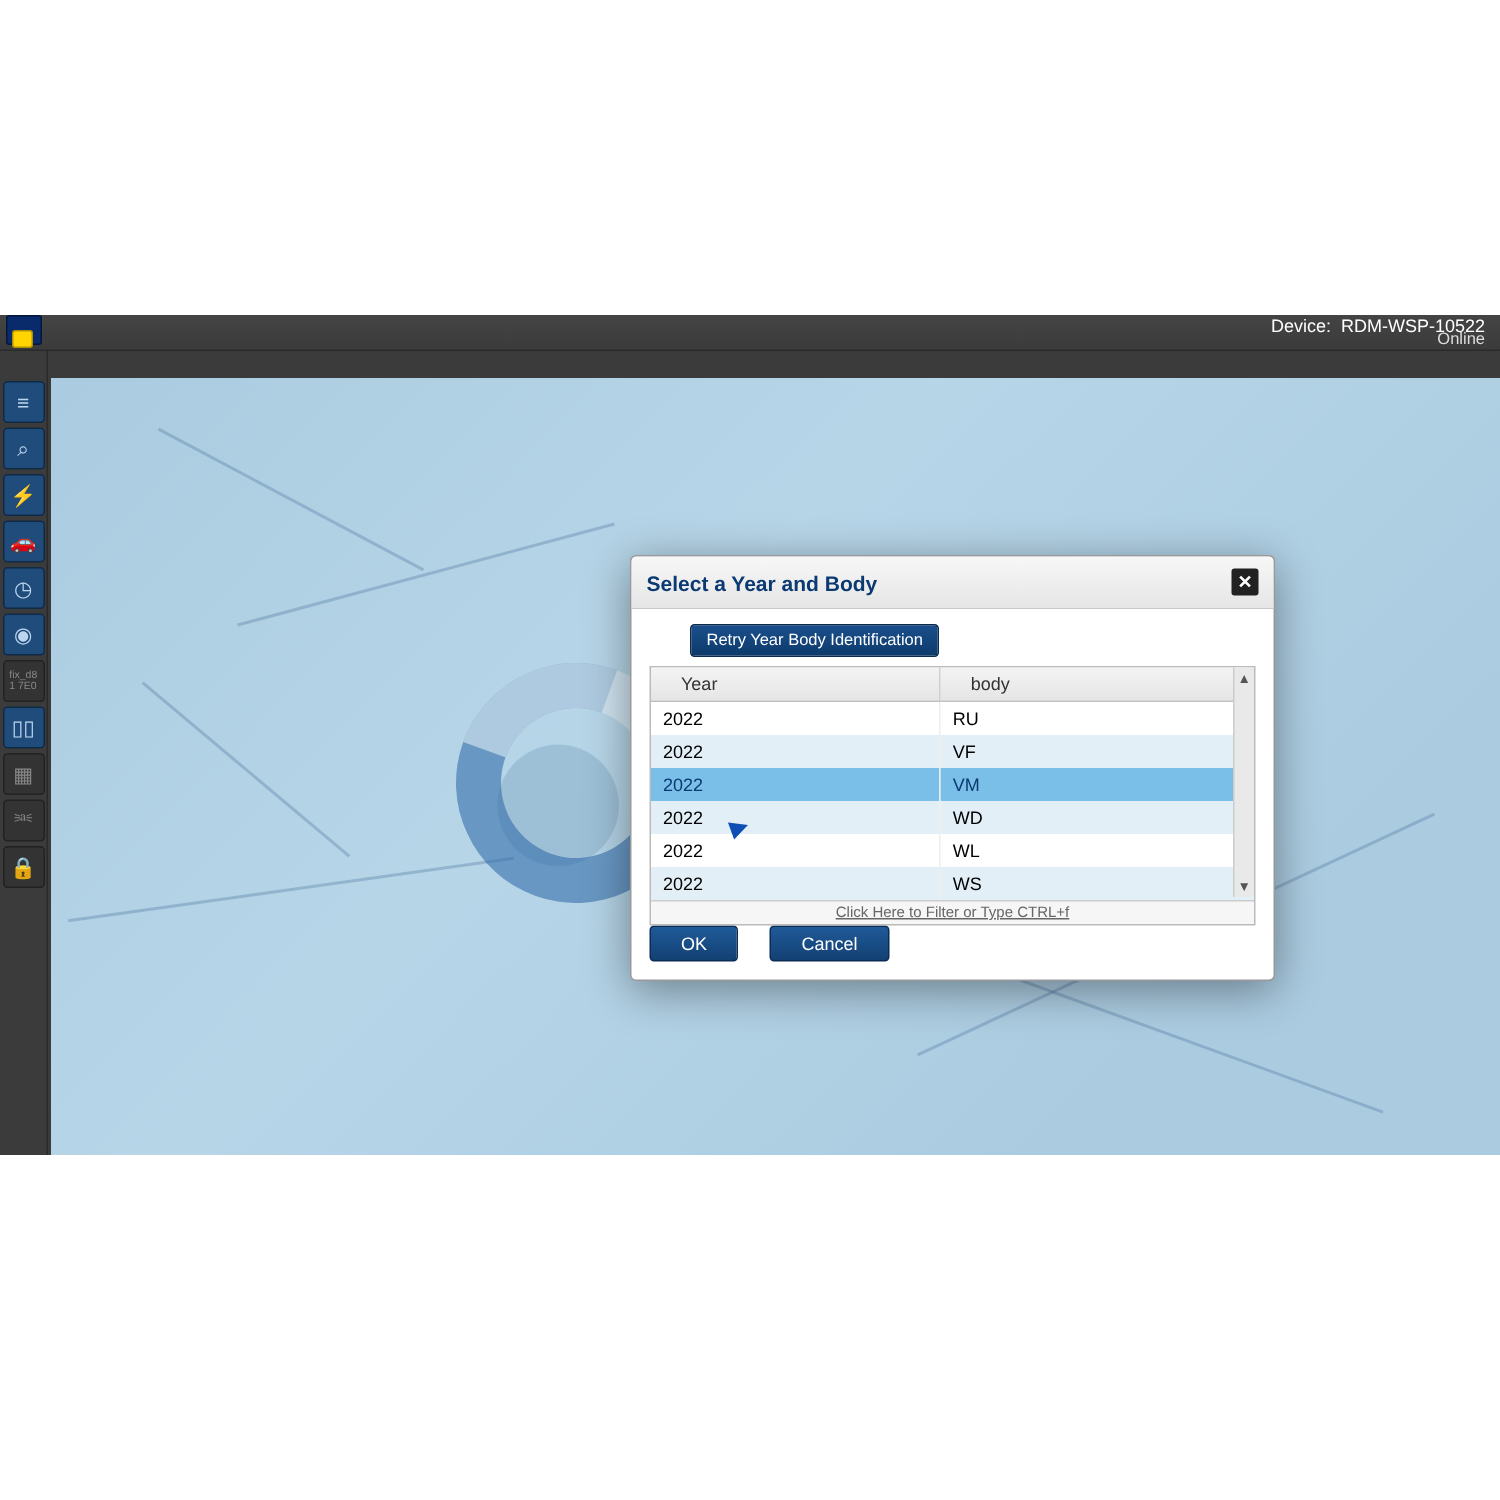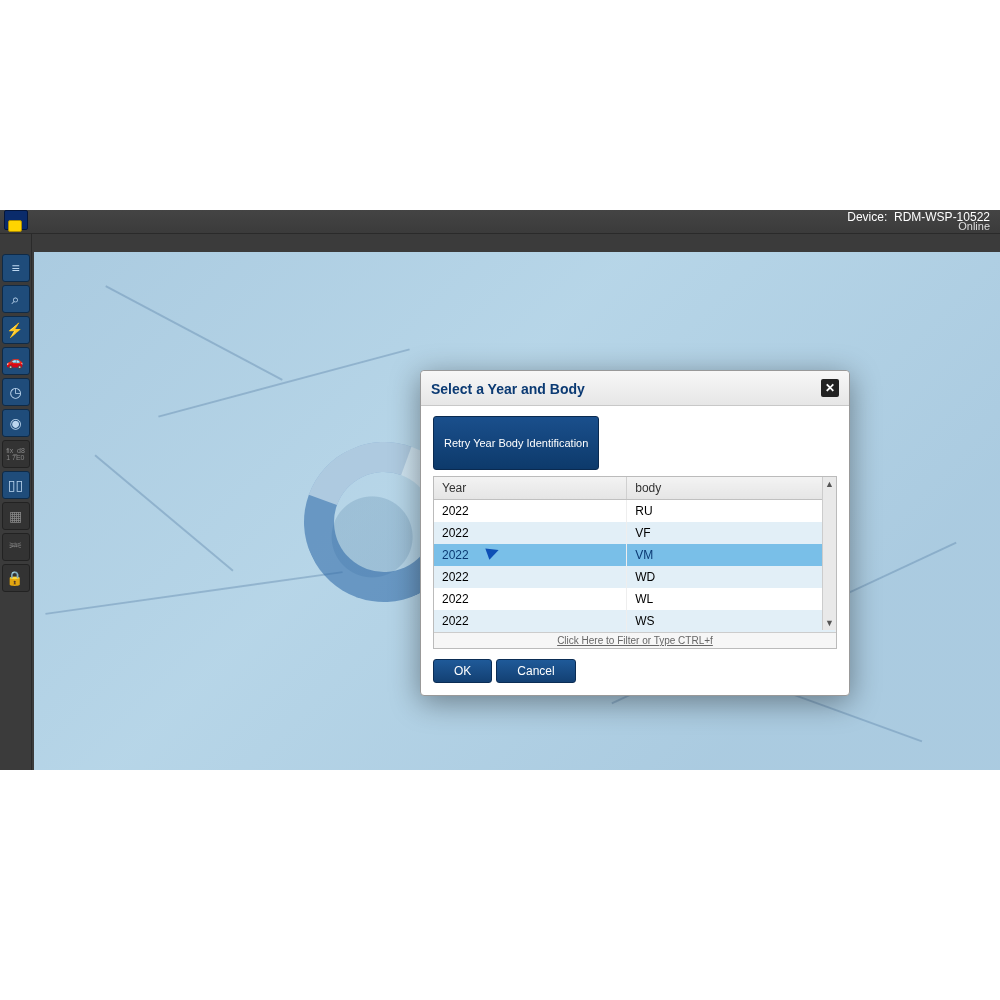--- a/index.html
+++ b/index.html
@@ -149,37 +149,38 @@
     cursor: pointer;
   }
   .dialog-body {
     padding: 10px 12px 12px;
   }
   .dialog-msg { color: #333; font-size: 12px; line-height: 1.4; margin-bottom: 8px; }
   .retry-btn {
     display: inline-block;
     background: linear-gradient(#1a4f8c, #0d3a6b);
     color: #fff; font-size: 11px;
-    padding: 20px 10px;
+    padding: 4px 10px;
     border: 1px solid #0a2a50;
     border-radius: 3px;
     cursor: pointer;
     margin-bottom: 6px;
+    margin-left: 27px;
   }
   .tbl-wrap {
     border: 1px solid #bbb;
     position: relative;
   }
   table { width: 100%; border-collapse: collapse; font-size: 12px; }
   thead th {
     text-align: left; font-weight: normal;
     background: linear-gradient(#f3f3f3, #e5e5e5);
     border-bottom: 1px solid #c0c0c0;
     border-right: 1px solid #d0d0d0;
-    padding: 4px 8px; color: #333; margin-top: 15px;
+    padding: 4px 20px; color: #333; margin-top: 15px;
   }
   tbody td {
     padding: 4px 8px;
     border-right: 1px solid #eee;
     margin-top: 14px;
   }
   tbody tr:nth-child(odd) td { background: #ffffff; }
   tbody tr:nth-child(even) td { background: #e2eff7; }
   tbody tr.selected td { background: #79bfe8 !important; color: #0b3a73; }
   .scroll-stub {
@@ -194,21 +195,21 @@
   }
   .filter-hint {
     text-align: center;
     font-size: 10px; color: #666;
     background: #f6f6f6;
     border-top: 1px solid #ccc;
     padding: 2px 0;
     text-decoration: underline;
   }
   .dialog-buttons {
-    display: flex; gap: 4px; margin-top: 10px;
+    display: flex; gap: 21px; margin-top: 0;
   }
   .dlg-btn {
     background: linear-gradient(#1f5a99, #134073);
     color: #fff; font-size: 12px;
     border: 1px solid #0b2d55;
     border-radius: 3px;
     padding: 4px 20px;
     cursor: pointer;
   }
   .cursor {

